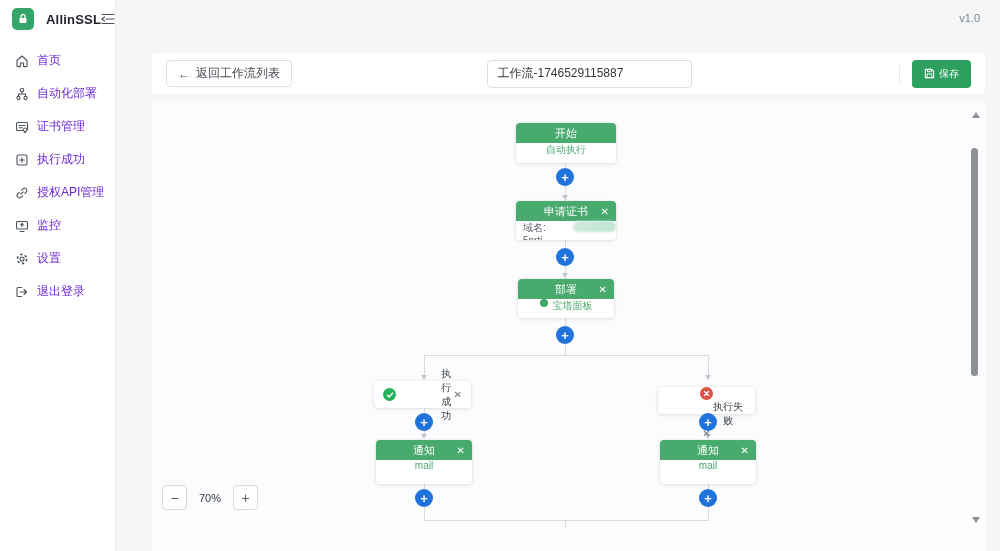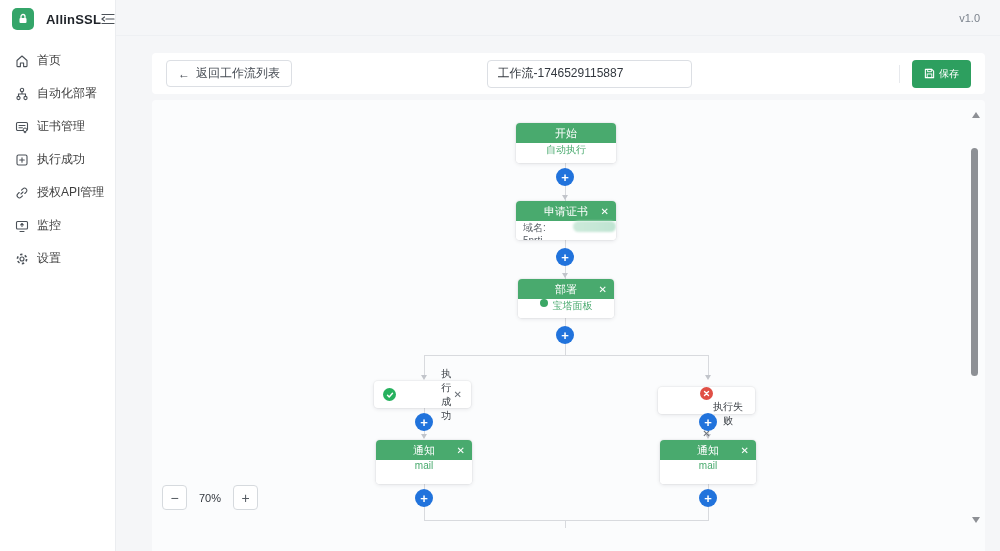--- a/index.html
+++ b/index.html
@@ -11,21 +11,21 @@
   .sidebar { position:absolute; left:0; top:0; width:116px; height:551px;
     background:#fff; border-right:1px solid #ebedf0; }
   .logo-row { display:flex; align-items:center; height:38px; padding:0 10px 0 12px; }
   .logo-badge { width:22px; height:22px; border-radius:5px; background:#34a569;
     display:flex; flex-direction:column; align-items:center; justify-content:center; flex:0 0 auto; }
   .logo-badge svg { display:block; }
   .logo-text { font-size:13px; font-weight:bold; color:#1f2329; margin-left:12px; letter-spacing:.2px; }
   .collapse-btn { margin-left:auto; cursor:pointer; display:flex; align-items:center; }
   .menu { padding-top:6px; }
   .menu-item { display:flex; align-items:center; height:33px; padding-left:14px;
-    font-size:12px; color:#404040; cursor:pointer; }
+    font-size:12px; color:#6d28d9; cursor:pointer; }
   .menu-item .mi-icon { width:15px; height:15px; margin-right:8px; display:flex;
     align-items:center; justify-content:center; color:#4b5158; flex:0 0 auto; }
 
   
   .main { position:absolute; left:116px; top:0; right:0; height:551px; background:#f5f6f8; }
   .main-header { height:36px; border-bottom:1px solid #eef0f3; display:flex;
     align-items:center; justify-content:flex-end; padding-right:20px; }
   .version { font-size:11px; color:#7b828c; }
 
   
@@ -178,20 +178,28 @@
         <span>监控</span>
       </div>
       <div class="menu-item">
         <span class="mi-icon">
           <svg width="14" height="14" viewBox="0 0 14 14">
               <circle cx="7" cy="7" r="2" fill="none" stroke="#4b5158" stroke-width="1.1"></circle>
               <circle cx="7" cy="7" r="4.6" fill="none" stroke="#4b5158" stroke-width="1.6" stroke-dasharray="2.4 2.4"></circle>
             </svg>
         </span>
         <span>设置</span>
+      </div>
+      <div class="menu-item">
+        <span class="mi-icon">
+          <svg width="14" height="14" viewBox="0 0 14 14">
+              <path d="M6.5 2.5H3A1 1 0 0 0 2 3.5v7a1 1 0 0 0 1 1h3.5M9 4.5 11.5 7 9 9.5M5.5 7h6" fill="none" stroke="#4b5158" stroke-width="1.1" stroke-linecap="round" stroke-linejoin="round"></path>
+            </svg>
+        </span>
+        <span>退出登录</span>
       </div>
     </div>
   </div>
 
   <div class="main">
     <div class="main-header">
       <span class="version">v1.0</span>
     </div>
 
     <div class="topbar">

